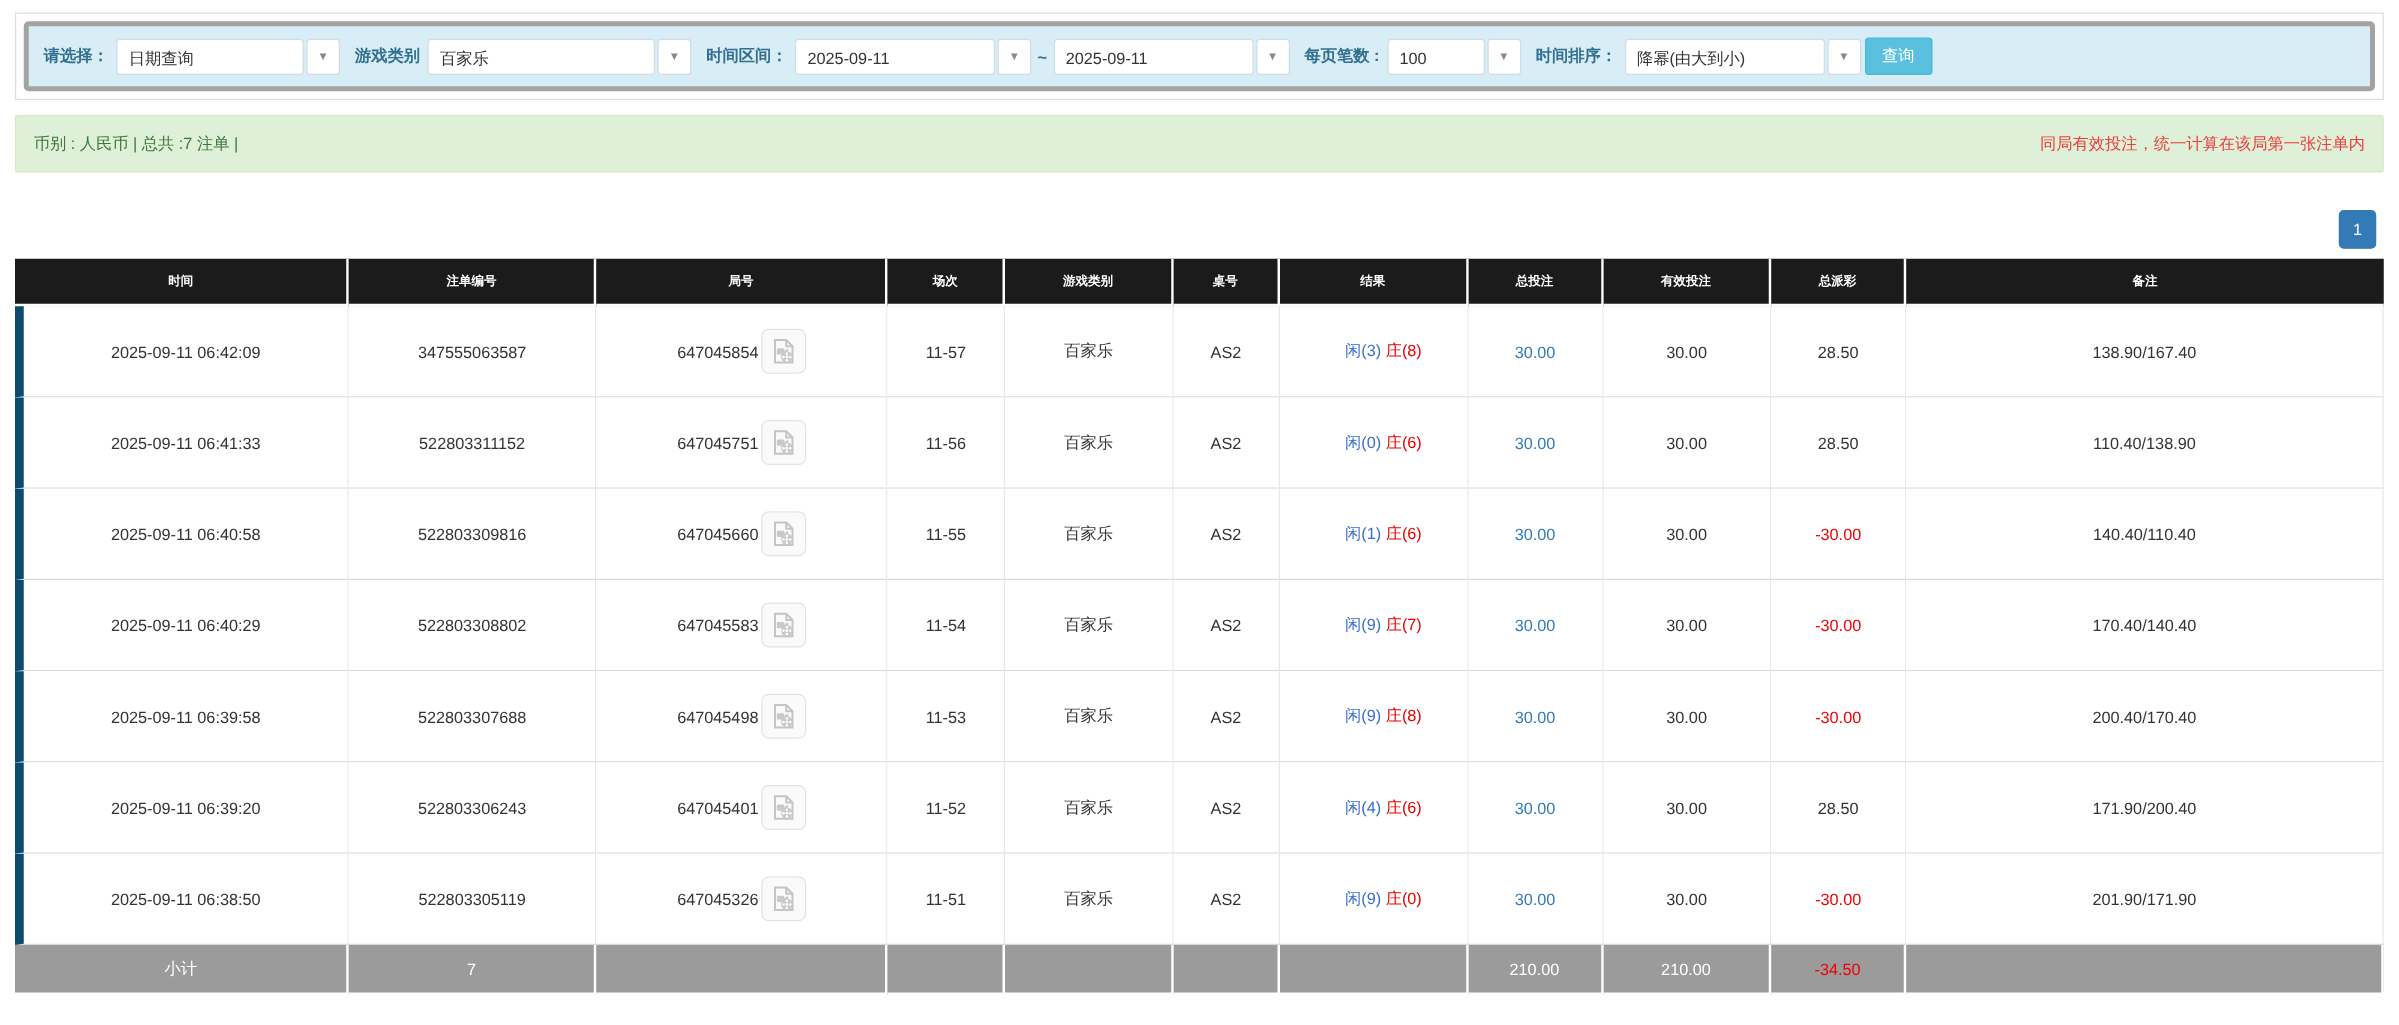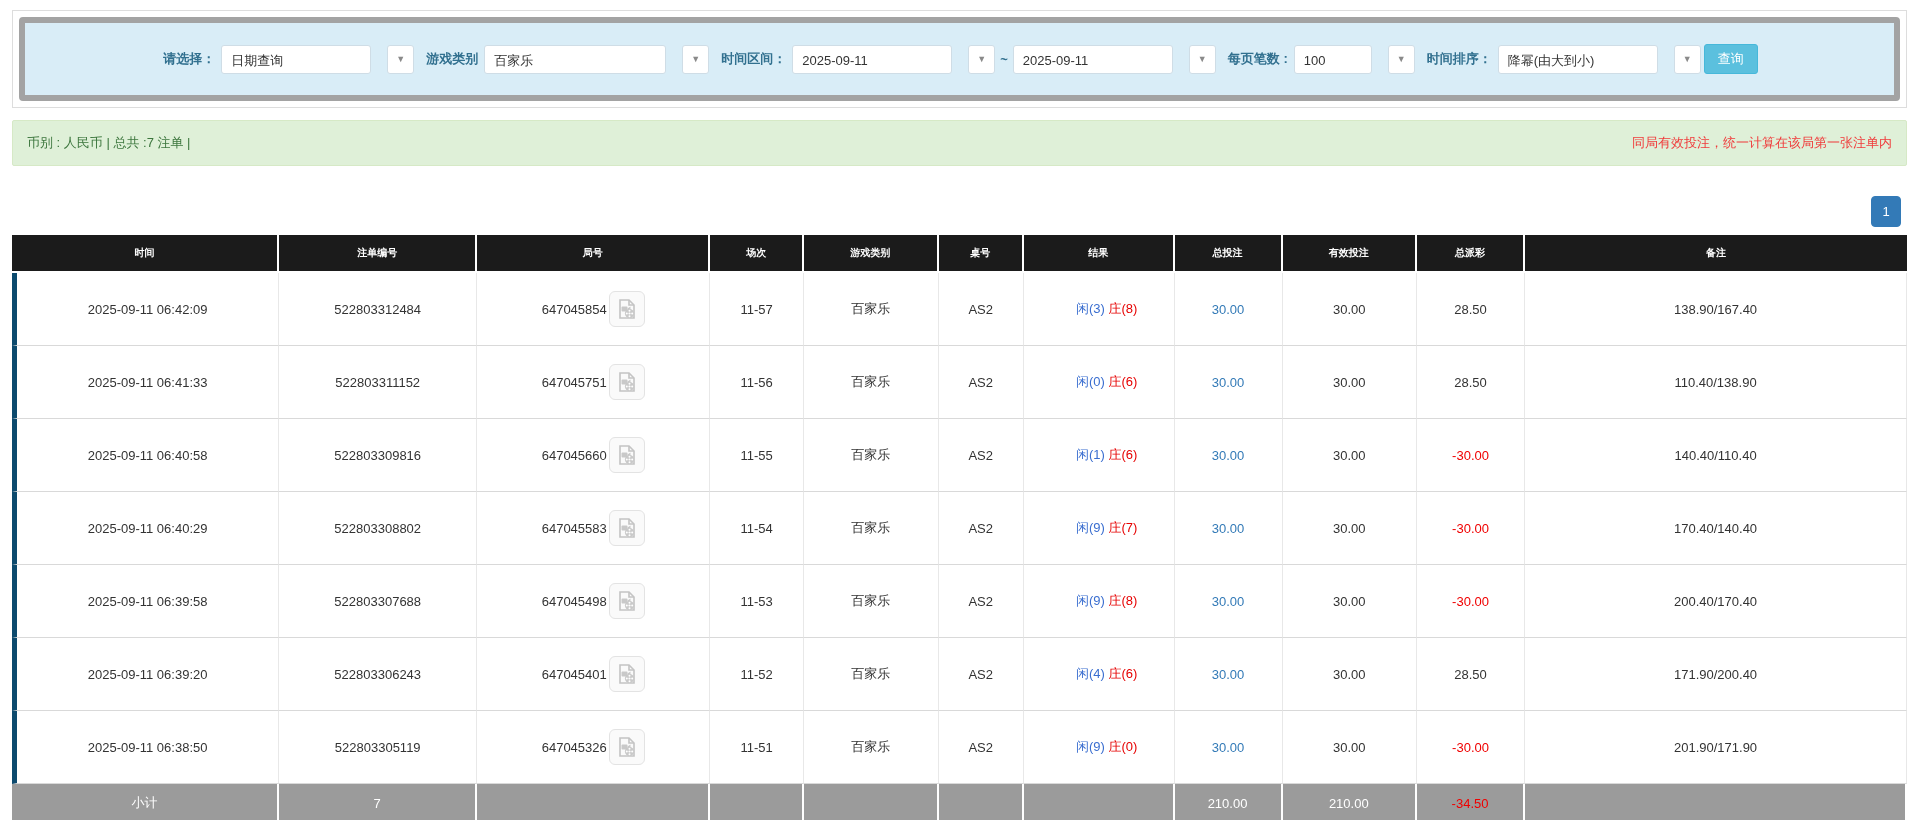--- a/index.html
+++ b/index.html
@@ -4,43 +4,43 @@
 <style>
   * { box-sizing: border-box; }
   html,body { margin:0; padding:0; background:#fff; font-family:"Liberation Sans","DejaVu Sans",sans-serif; }
   body { width:1919px; height:820px; overflow:hidden; }
   .page { padding:10px 12px; }
 
   .page-title { font-size:18px; color:#333; font-weight:400; margin:10px 0 16px 2px; }
 
   
   .filter-panel { border:1px solid #ddd; background:#fff; padding:6px; margin-bottom:12px; }
-  .filter-toolbar { background:#d9edf7; border:6px solid #a3a3a3; border-radius:4px; padding:21px 10px; display:flex; align-items:center;justify-content:center; }
+  .filter-toolbar { background:#d9edf7; border:4px solid #a3a3a3; border-radius:4px; padding:9px 10px; display:flex; align-items:center; }
   .f-label { color:#31708f; font-weight:bold; font-size:13px; white-space:nowrap; margin:0 6px 0 12px; }
   .f-label:first-child { margin-left:2px; }
-  .combo { display:flex; align-items:stretch;gap:14px; }
+  .combo { display:flex; align-items:stretch; }
   .combo-text { background:#fff; border:1px solid #cfdde6; border-radius:3px; padding:6px 9px; font-size:13px; color:#333; height:29px; line-height:17px; overflow:hidden; white-space:nowrap; }
   .combo-arrow { width:27px; height:29px; margin-left:2px; background:#fff; border:1px solid #cfdde6; border-radius:3px; display:flex; align-items:center; justify-content:center; color:#8a8a8a; font-size:9px; cursor:pointer; }
   .tilde { color:#31708f; font-weight:bold; margin:0 5px; font-size:13px; }
   .btn-search { margin-left:3px; background:#5bc0de; border:1px solid #46b8da; color:#fff; font-size:13px; padding:0 13px; height:30px; border-radius:3px; cursor:pointer; }
 
   
   .alert-bar { background:#dff0d8; border:1px solid #d6e9c6; border-radius:2px; color:#3c763d; font-size:13px; padding:13px 14px; display:flex; justify-content:space-between; align-items:center;gap:44px; }
   .alert-right { color:#f03b3b; }
 
   
   .pager { text-align:right; margin:30px 6px 8px 0; }
   .page-btn { display:inline-block; min-width:30px; padding:7px 6px; background:#337ab7; border:1px solid #337ab7; color:#fff; font-size:13px; text-align:center; border-radius:4px; cursor:pointer; }
 
   
   table.bet-table { width:100%; border-collapse:separate; border-spacing:0; table-layout:fixed; }
   .bet-table thead th { background:#1b1b1b; color:#fff; font-size:10px; font-weight:bold; padding:11px 4px; text-align:center; border-right:2px solid #fff; border-bottom:2px solid #fff; white-space:nowrap; }
   .bet-table thead th:last-child { border-right:none; }
   .bet-table tbody td { background:#fff; font-size:13px; color:#333; text-align:center; padding:18px 4px; border-right:1px solid #e8e8e8; border-bottom:1px solid #d9d9d9; white-space:nowrap; overflow:hidden; }
-  .bet-table tbody td:first-child { border-left:5px solid #0c4a6e; }
+  .bet-table tbody td:first-child { border-left:7px solid #0c4a6e; }
   .bet-table tr.sum-row td { background:#9b9b9b; color:#fff; padding:10px 4px; border-right:2px solid #fff; border-bottom:2px solid #fff; }
   .bet-table tr.sum-row td:first-child { border-left:none; }
   .res-player { color:#3a6ed0;margin-left:16px; }
   .res-banker { color:#e60000; }
   .bet-link { color:#337ab7; cursor:pointer; }
   .neg { color:#f00000 !important; }
   .round-cell-inner { display:inline-flex; align-items:center; gap:2px; }
   .video-btn { width:36px; height:36px; background:#fafafa; border:1px solid #e3e3e3; border-radius:6px; display:inline-flex; align-items:center; justify-content:center; cursor:pointer; padding:0; }
 </style>
 </head>
@@ -126,21 +126,21 @@
           <th>总投注</th>
           <th>有效投注</th>
           <th>总派彩</th>
           <th>备注</th>
         </tr>
     </thead>
     <tbody>
 
     <tr>
           <td>2025-09-11 06:42:09</td>
-          <td>522803312484</td>
+          <td>347555063587</td>
           <td><span class="round-cell-inner">
               <span>647045854</span>
               <button class="video-btn">
                 <svg width="22" height="22" viewBox="0 0 22 22">
     <path d="M4 2 h9 l5 5 v13 h-14 z" fill="none" stroke="#c4c4c4" stroke-width="1.6"></path>
     <path d="M13 2 v5 h5" fill="none" stroke="#c4c4c4" stroke-width="1.6"></path>
     <rect x="5.5" y="8.5" width="6" height="5" rx="1" fill="#c9c9c9"></rect>
     <path d="M11.5 10.5 l3-2 v5 l-3-2 z" fill="#c9c9c9"></path>
     <circle cx="13.5" cy="15.5" r="4.6" fill="#c9c9c9"></circle>
     <circle cx="13.5" cy="15.5" r="1.1" fill="#fff"></circle>

